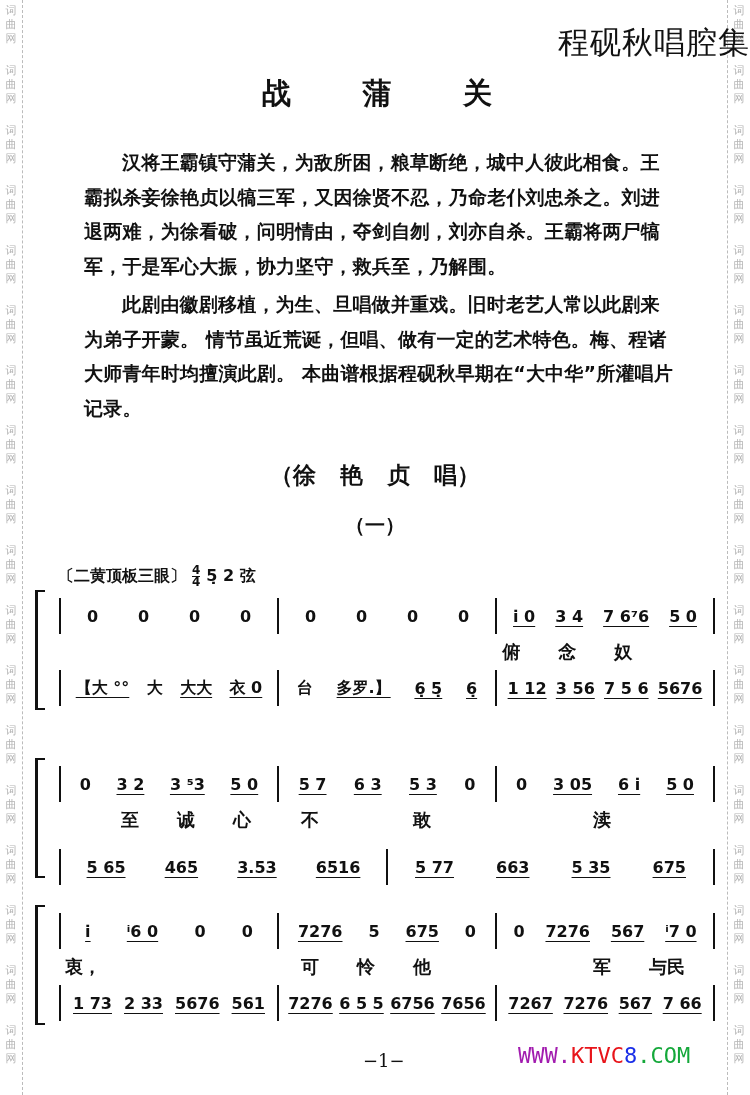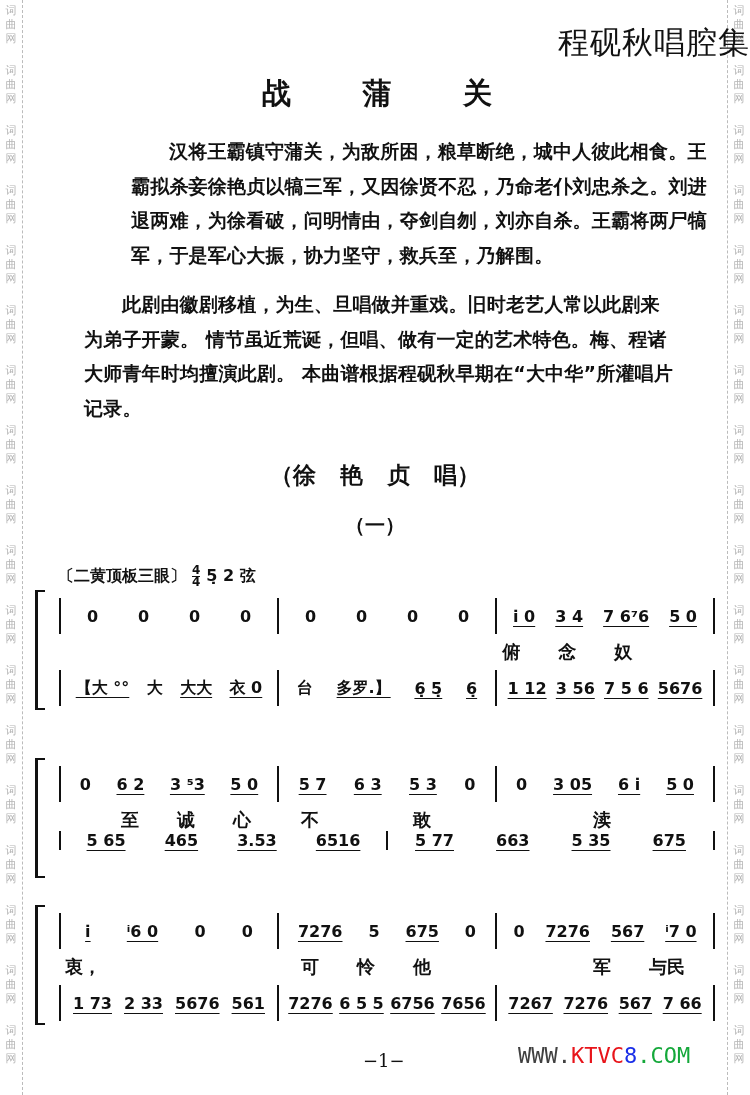--- a/index.html
+++ b/index.html
@@ -9,42 +9,42 @@
   }
   .wm-col { position: absolute; top: 0; width: 22px; height: 1095px; }
   .wm-col.left { left: 0; border-right: 1px dashed #bbb; }
   .wm-col.right { right: 0; border-left: 1px dashed #bbb; }
   .wm-group { position: absolute; left: 2px; width: 18px; font-size: 11px; line-height: 14px; color: #b5b5b5; text-align: center; }
   .page-title { position: absolute; top: 22px; left: 0; width: 750px; text-align: right;
     font-family: "DejaVu Serif", serif; font-size: 31px; letter-spacing: 1px; }
   .play-title { position: absolute; top: 74px; left: 262px; width: 230px; display: flex; justify-content: space-between;
     font-size: 29px; font-weight: bold; font-family: "DejaVu Serif", serif; }
   .para { position: absolute; left: 84px; width: 590px; font-size: 19px; line-height: 34.5px; font-weight: bold; letter-spacing: 0.2px; }
-  .para.p1 { top: 134px; margin-left: 47px; }
+  .para.p1 { top: 145px; }
   .para.p2 { top: 287px; }
   .para .indent { display: inline-block; width: 38px; }
   .singer { position: absolute; top: 460px; left: 270px; width: 210px; display: flex; justify-content: space-between;
     font-size: 23px; font-weight: bold; }
   .section { position: absolute; top: 512px; left: 0; width: 750px; text-align: center; font-size: 20px; font-weight: bold; }
   .tempo { position: absolute; top: 565px; left: 58px; font-size: 16px; font-weight: bold; display: flex; align-items: center; gap: 6px; }
   .frac { display: inline-flex; flex-direction: column; font-size: 12px; line-height: 11px; text-align: center; border-bottom: none; }
   .frac span:first-child { border-bottom: 1px solid #111; }
   .system { position: absolute; left: 35px; width: 680px; }
   .sys-bracket { position: absolute; left: 0; top: 0; bottom: 0; width: 7px; border-left: 3px solid #111; border-top: 2px solid #111; border-bottom: 2px solid #111; }
   .row { position: absolute; left: 24px; width: 656px; height: 36px; display: flex; }
   .measure { flex: 1; display: flex; align-items: center; justify-content: space-around; font-weight: bold; font-size: 16px; border-right: 2px solid #111; padding: 0 6px; position: relative; }
   .measure:first-child { border-left: 0; }
   .row.lyrics .measure { border-right: none; font-size: 18px; justify-content: flex-start; gap: 0; }
   .row .barstart { border-left: 2px solid #111; }
   .note { white-space: pre; text-decoration: underline; text-underline-offset: 4px; }
   .note.plain { text-decoration: none; }
   .lyric { width: 56px; text-align: left; }
   .footer-num { position: absolute; top: 1050px; left: 363px; font-family: "DejaVu Serif", serif; font-size: 18px; }
   .site { position: absolute; top: 1043px; left: 518px; font-size: 22px; font-family: "DejaVu Sans Mono", monospace; letter-spacing: 0px; }
-  .site .c1 { color: #404040; } .site .c2 { color: #e8141a; } .site .c3 { color: #1a2ee8; } .site .c4 { color: #14a83a; }
+  .site .c1 { color: #a21caf; } .site .c2 { color: #e8141a; } .site .c3 { color: #1a2ee8; } .site .c4 { color: #14a83a; }
 </style>
 </head>
 <body>
 
 <div class="wm-col left" id="wmL">
     <div class="wm-group" style="top: 4px;">
       <div>词</div>
       <div>曲</div>
       <div>网</div>
     </div>
@@ -305,21 +305,21 @@
           <span class="note">7 5 6</span>
           <span class="note">5676</span>
         </div>
       </div>
     </div>
     <div class="system" style="top: 758px; height: 120px;">
       <div class="sys-bracket"></div>
       <div class="row vocal" style="top: 8px;">
         <div class="measure barstart">
           <span class="note plain">0</span>
-          <span class="note">6 2</span>
+          <span class="note">3 2</span>
           <span class="note">3 ⁵3</span>
           <span class="note">5 0</span>
         </div>
         <div class="measure">
           <span class="note">5 7</span>
           <span class="note">6 3</span>
           <span class="note">5 3</span>
           <span class="note plain">0</span>
         </div>
         <div class="measure">
@@ -342,21 +342,21 @@
           <span class="lyric">敢</span>
           <span class="lyric"></span>
         </div>
         <div class="measure">
           <span class="lyric"></span>
           <span class="lyric">渎</span>
           <span class="lyric"></span>
           <span class="lyric"></span>
         </div>
       </div>
-      <div class="row accomp" style="top: 64px; align-items: center;">
+      <div class="row accomp" style="top: 91px;">
         <div class="measure barstart">
           <span class="note">5 65</span>
           <span class="note">465</span>
           <span class="note">3.53</span>
           <span class="note">6516</span>
         </div>
         <div class="measure">
           <span class="note">5 77</span>
           <span class="note">663</span>
           <span class="note">5 35</span>

